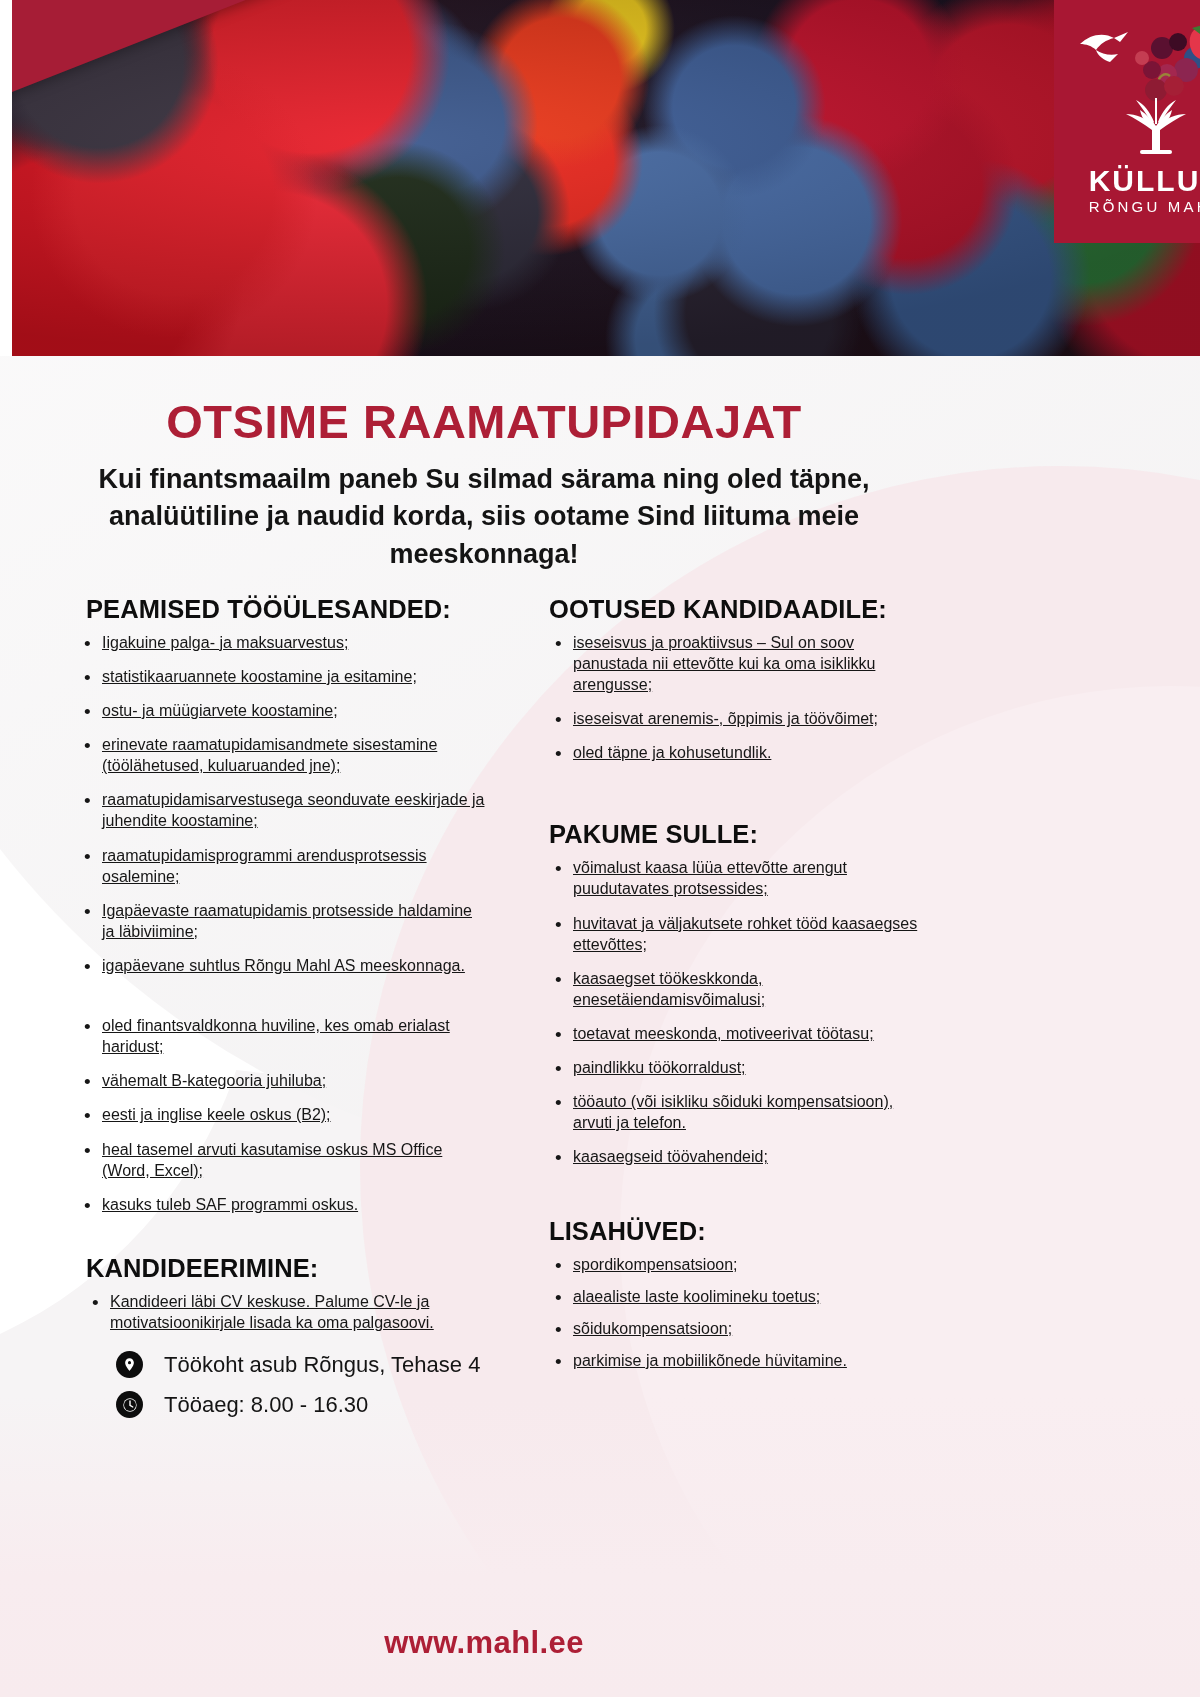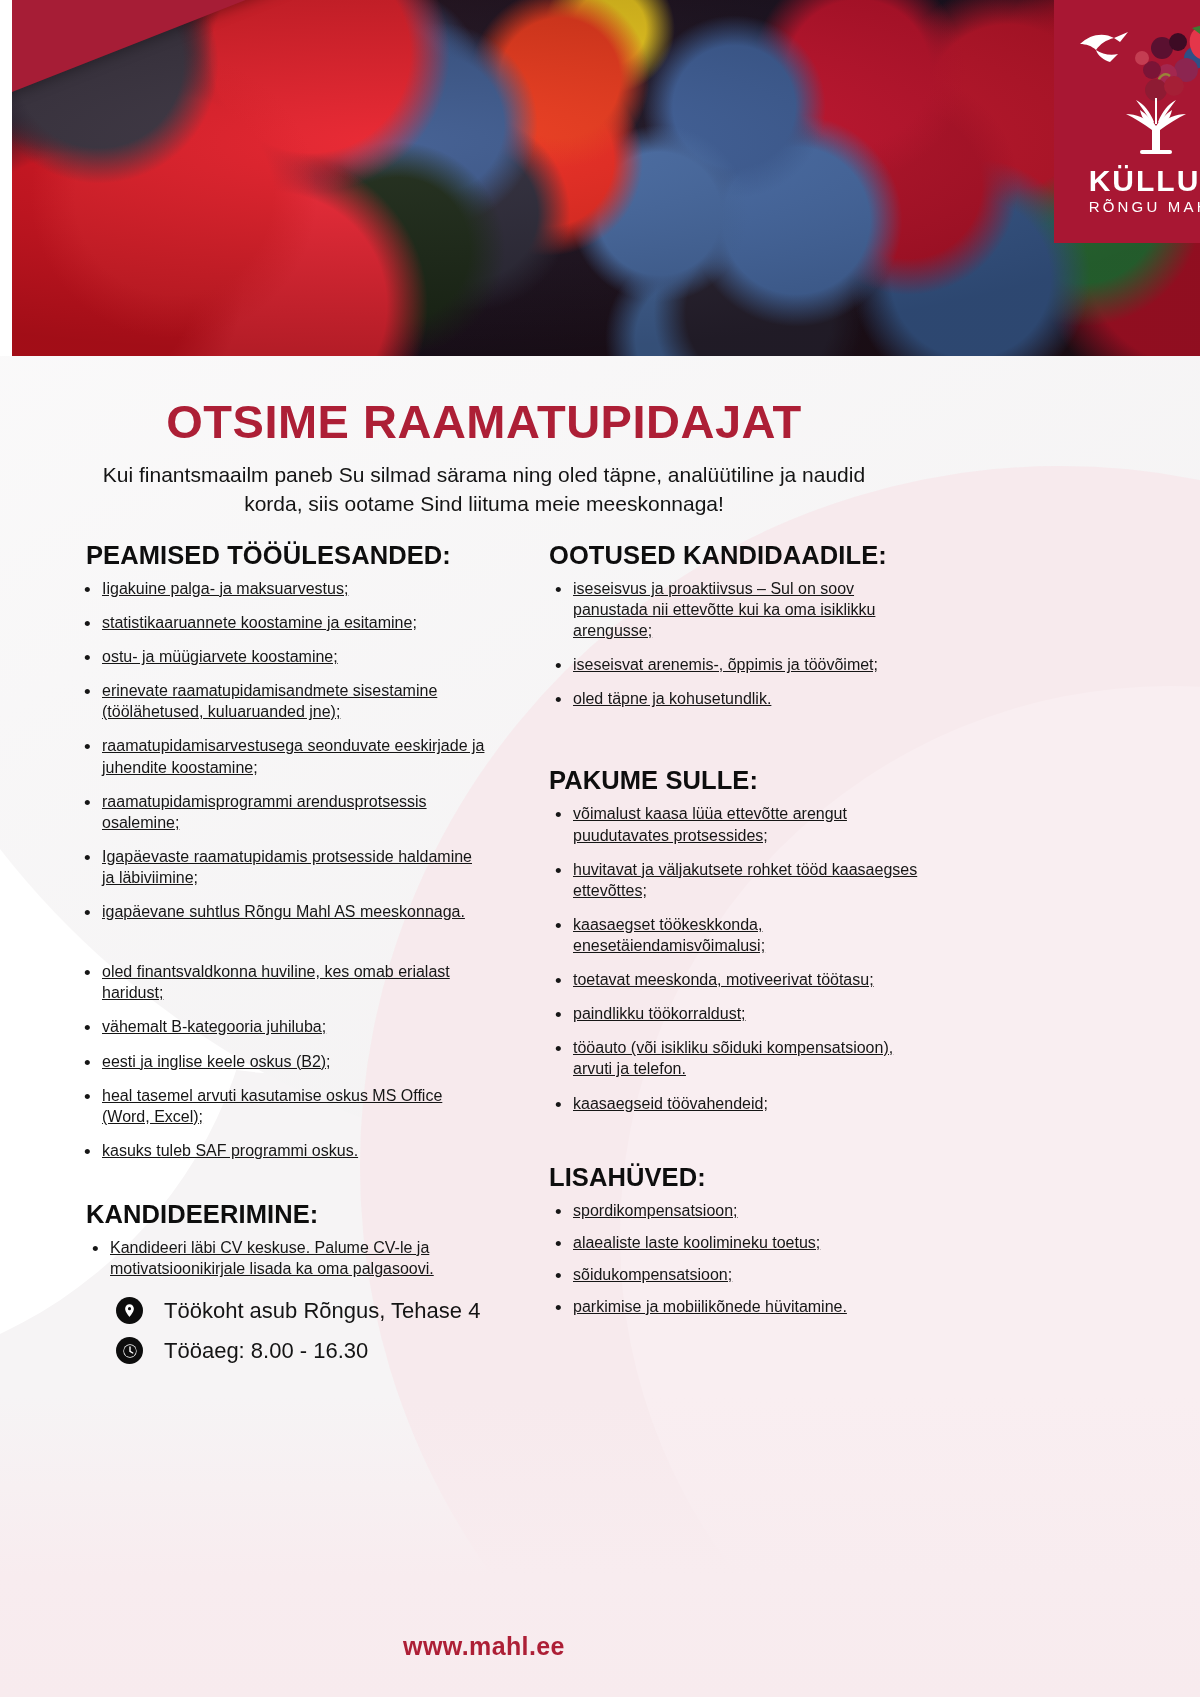--- a/index.html
+++ b/index.html
@@ -203,22 +203,22 @@
     font-size: 47px;
     font-weight: 700;
     letter-spacing: .5px;
     margin: 0;
     padding-top: 38px;
   }
 
   .intro {
     text-align: center;
     color: #141414;
-    font-size: 21px;
-    font-weight: 400;
+    font-size: 27px;
+    font-weight: 700;
     line-height: 1.38;
     margin: 12px auto 0;
     width: 790px;
   }
 
   .columns {
     display: flex;
     margin-top: 22px;
     padding: 0 44px 0 58px;
     box-sizing: border-box;
@@ -290,21 +290,21 @@
     font-size: 22px;
     color: #141414;
   }
 
   .site {
     position: absolute;
     bottom: 36px;
     left: 0; right: 0;
     text-align: center;
     color: #ad1f36;
-    font-size: 25px;
+    font-size: 31px;
     font-weight: 700;
     letter-spacing: .4px;
   }
 </style>
 </head>
 <body>
 
 <div class="poster">
 
   <div class="hero">

